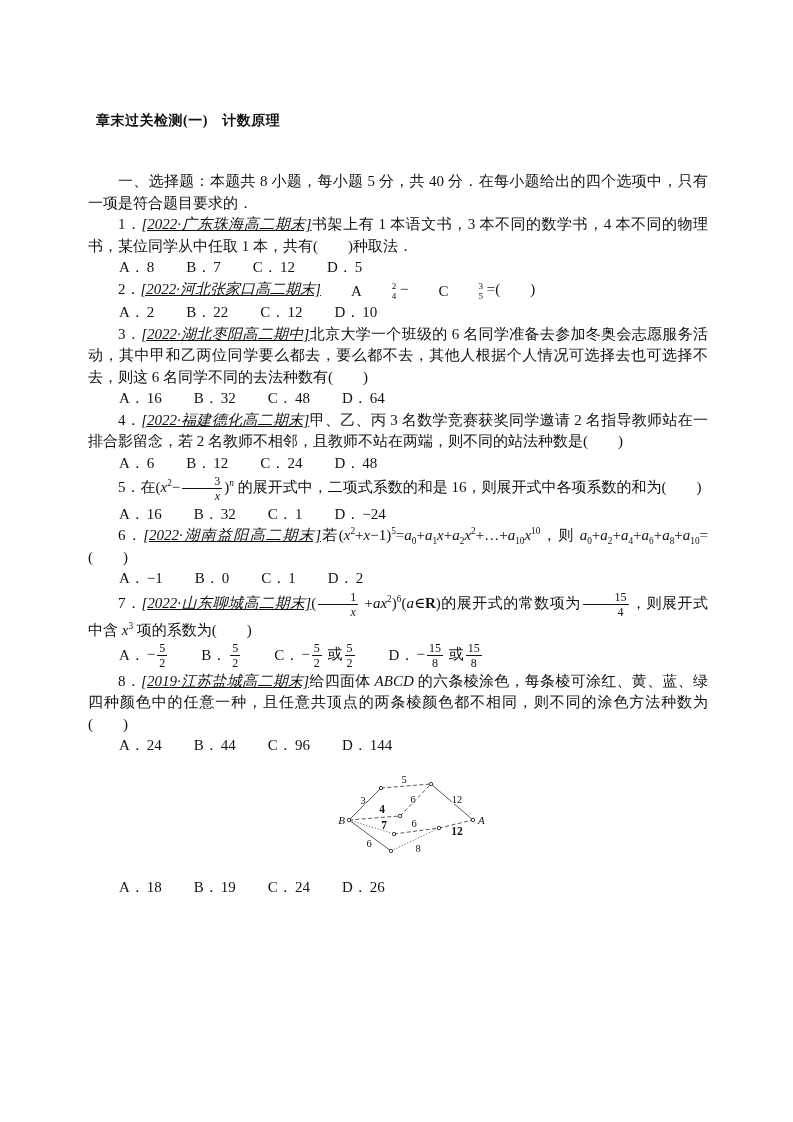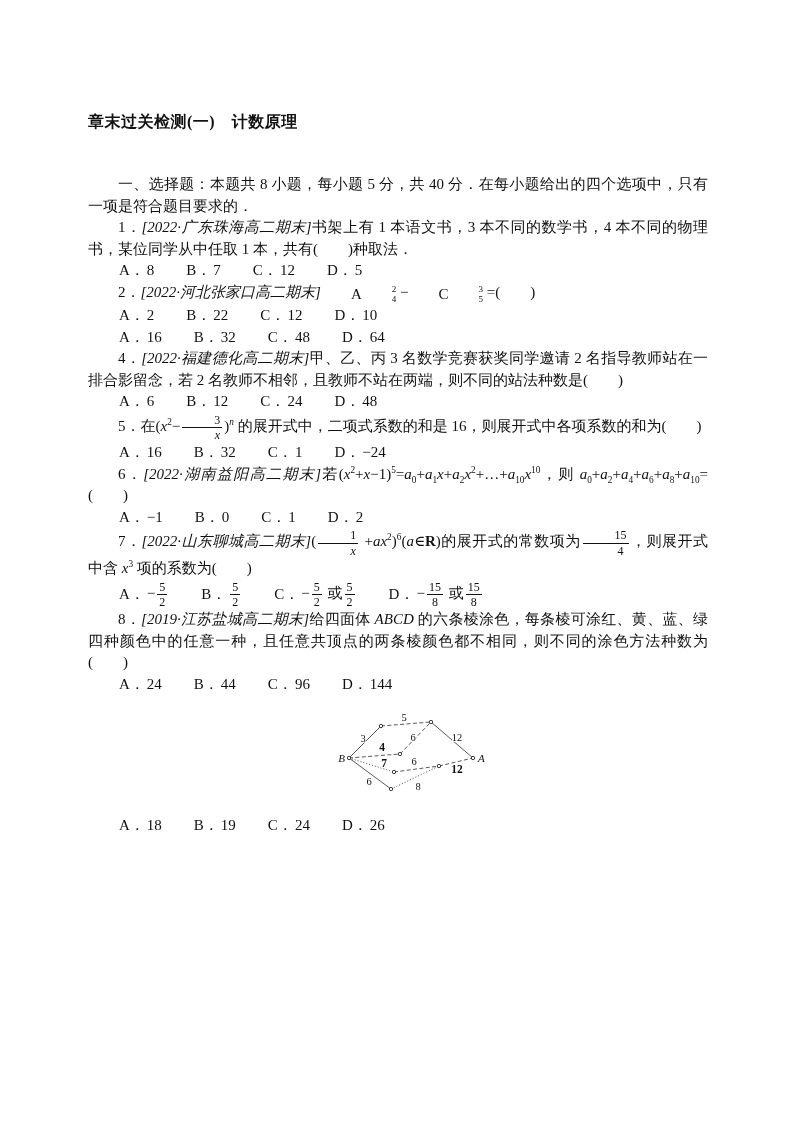--- a/index.html
+++ b/index.html
@@ -7,30 +7,30 @@
     position:relative;
     width:793px;height:1122px;
     background:#fff;color:#111;
     font-family:"Liberation Serif","DejaVu Serif",serif;
     overflow:hidden;
   }
   .content{
     position:absolute;left:88px;top:112px;width:620px;
   }
   .title{
-    font-size:16px;font-weight:bold;margin:0 0 41px 0;
+    font-size:14px;font-weight:bold;margin:0 0 41px 8px;
     letter-spacing:0.5px;
   }
   .para{
     font-size:15px;line-height:21.5px;margin:0;
     text-align:justify;text-indent:2em;
   }
   .para.section-header{font-weight:normal;}
   .qnum{white-space:nowrap;}
-  .src{font-style:italic;}
+  .src{font-style:italic;text-decoration:underline;}
   .var{font-style:italic;}
   .bold{font-weight:bold;}
   sup,sub{font-size:62%;line-height:0;}
   .ss{display:inline-flex;align-items:center;vertical-align:-2px;}
   .ss .stack{display:inline-flex;flex-direction:column;font-size:60%;line-height:1.15;text-align:left;}
   .frac{
     display:inline-flex;flex-direction:column;align-items:center;
     vertical-align:middle;font-size:12px;line-height:1.2;margin:0 2px;
   }
   .frac .fn{border-bottom:1px solid #111;padding:0 2px;}
@@ -95,20 +95,21 @@
           </span>
           <span class="option">
             <span class="opt-label">C．</span>
             <span class="opt-value"><span>12</span></span>
           </span>
           <span class="option">
             <span class="opt-label">D．</span>
             <span class="opt-value"><span>10</span></span>
           </span>
         </div>
+        <p class="para question-text"><span class="qnum">3．</span><span class="src">[2022·湖北枣阳高二期中]</span><span>北京大学一个班级的 6 名同学准备去参加冬奥会志愿服务活动，其中甲和乙两位同学要么都去，要么都不去，其他人根据个人情况可选择去也可选择不去，则这 6 名同学不同的去法种数有(　　)</span></p>
         <div class="options">
           <span class="option">
             <span class="opt-label">A．</span>
             <span class="opt-value"><span>16</span></span>
           </span>
           <span class="option">
             <span class="opt-label">B．</span>
             <span class="opt-value"><span>32</span></span>
           </span>
           <span class="option">

